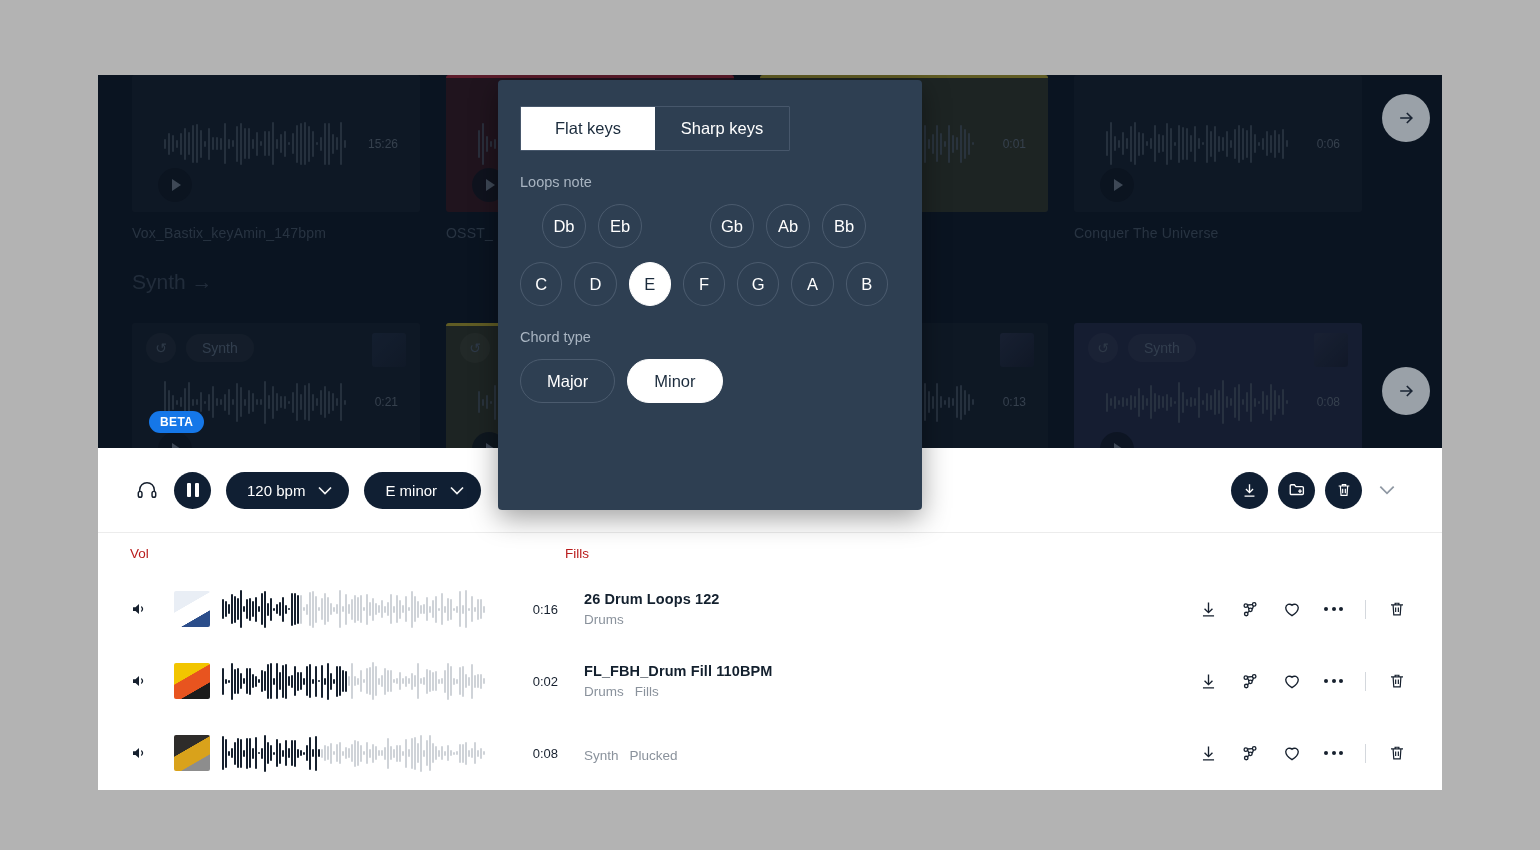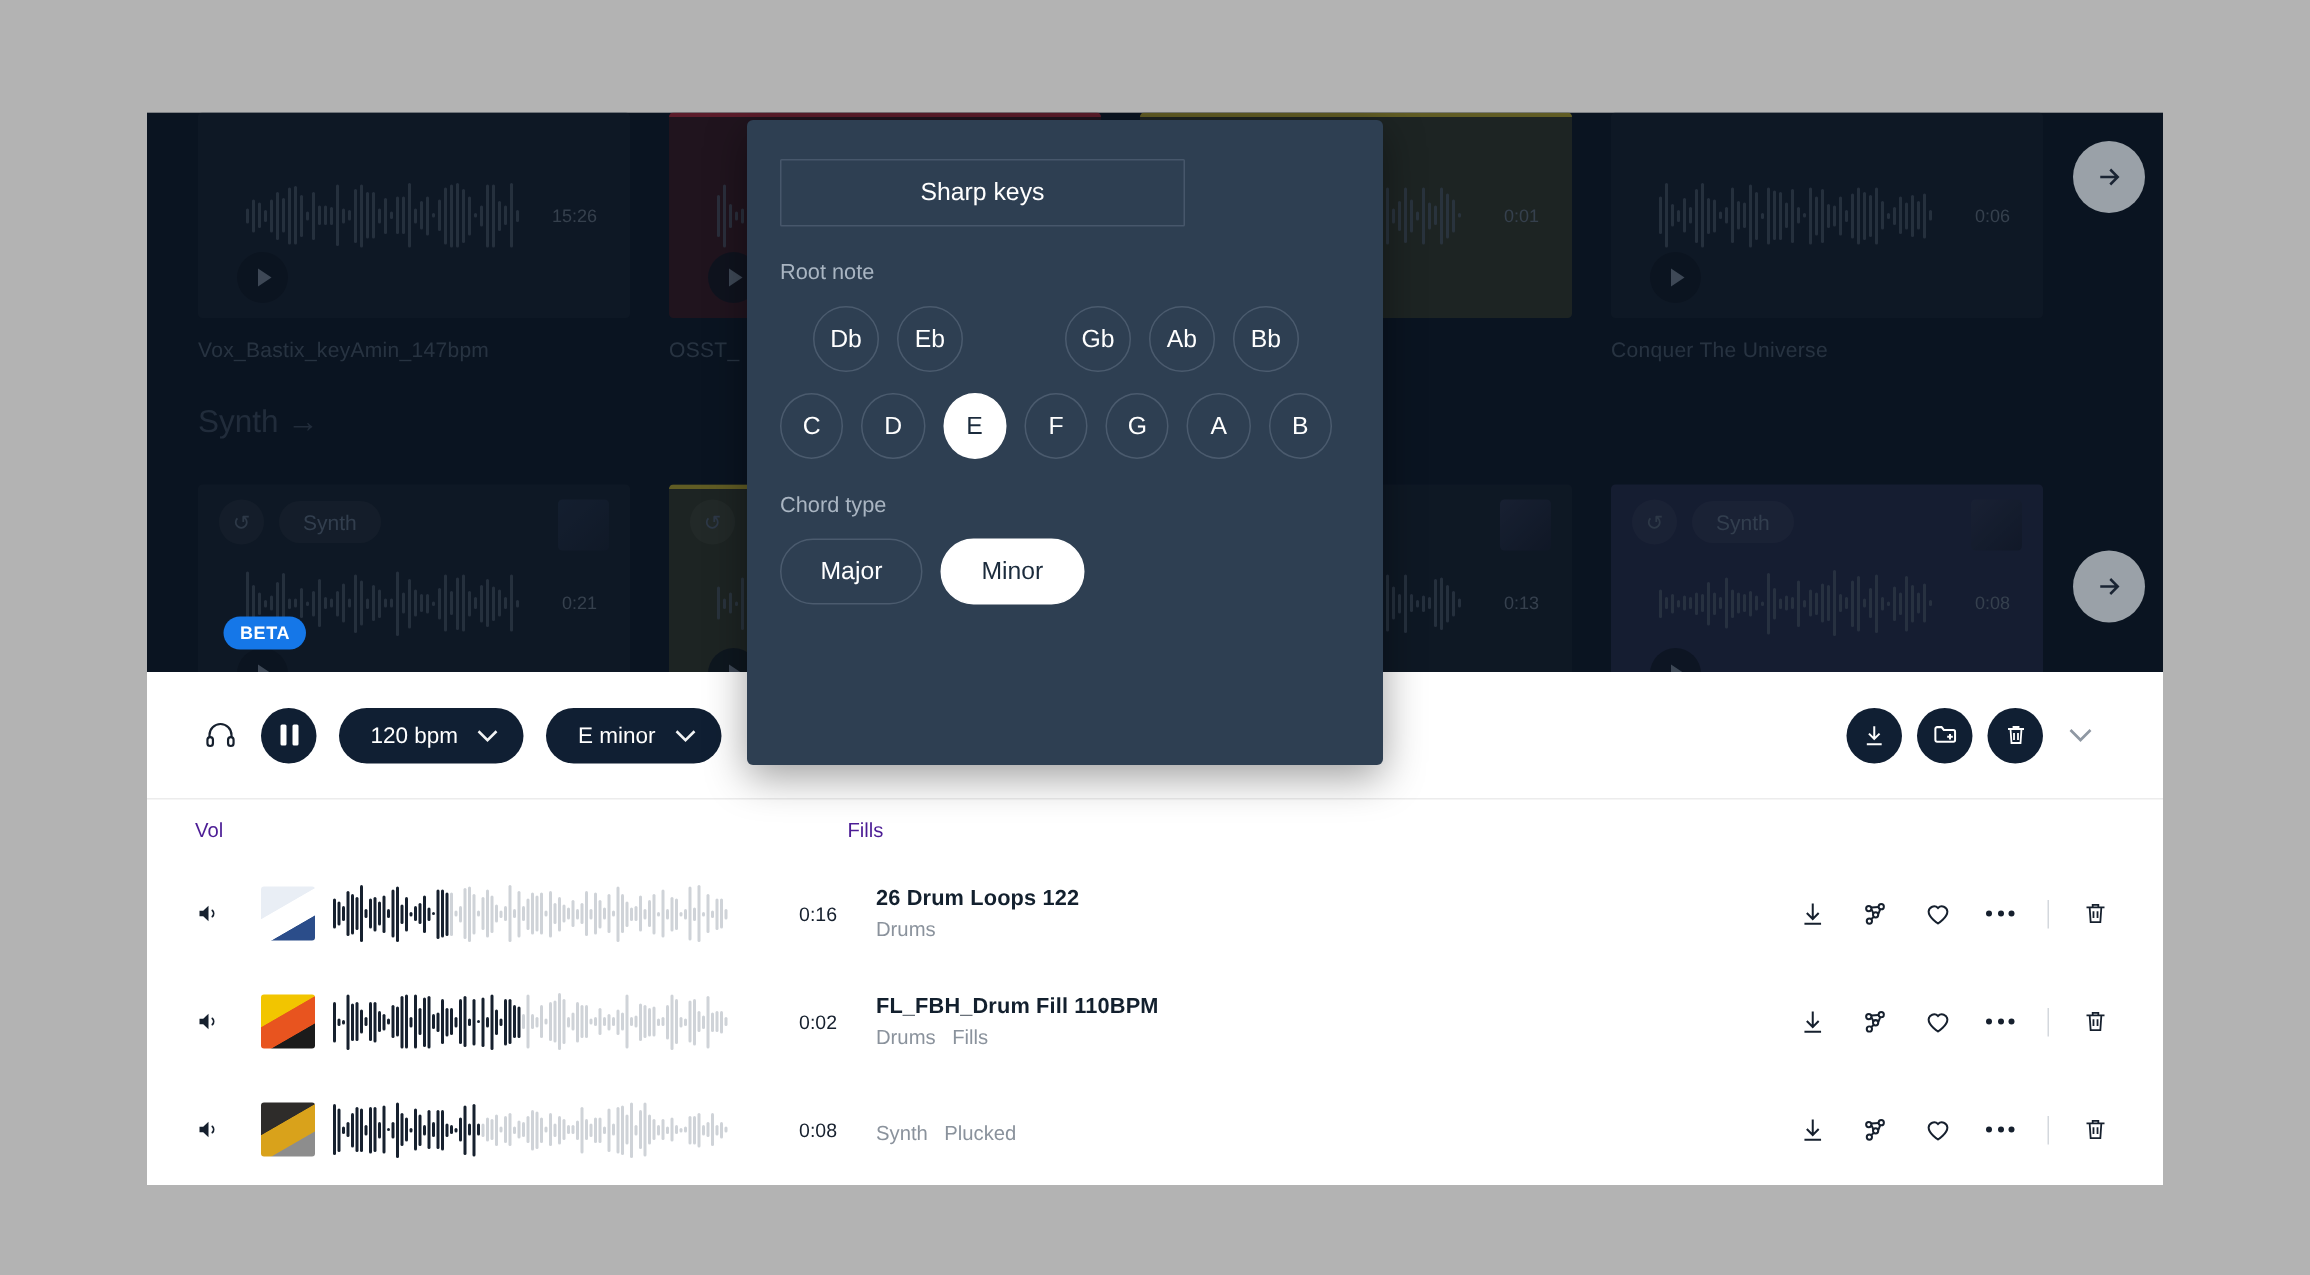--- a/index.html
+++ b/index.html
@@ -257,21 +257,21 @@
     display:flex;align-items:center;justify-content:center;
     color:#fff; cursor:pointer;
   }
   .chev-plain { width: 30px; height: 30px; display:flex;align-items:center;justify-content:center;color:#8f98a3; cursor:pointer; }
 
   
   .list-header {
     display: flex; align-items: center;
     height: 40px;
     padding: 0 36px 0 32px;
-    font-size: 13.5px; color: #4c1d95;
+    font-size: 13.5px; color: #b91c1c;
   }
   .col-vol { width: 435px; }
   .track {
     display: flex; align-items: center;
     height: 72px;
     padding: 0 36px 0 32px;
   }
   .t-vol { width: 44px; color:#16202e; display:flex; align-items:center; }
   .t-thumb {
     width: 36px; height: 36px; border-radius: 2px;
@@ -776,24 +776,25 @@
       <svg width="20" height="20" viewBox="0 0 24 24" fill="none" stroke="currentColor" stroke-width="2">
           <path d="M5 12h14M13 6l6 6-6 6"></path>
         </svg>
     </div>
   </div>
 
   <div id="key-modal">
     <div class="modal-body">
 
       <div class="seg">
+        <div class="on">Flat keys</div>
         <div>Sharp keys</div>
       </div>
 
-      <div class="group-label">Root note</div>
+      <div class="group-label">Loops note</div>
 
       <div class="note-row accidentals">
         <div class="note">Db</div>
         <div class="note">Eb</div>
         <div class="note ghost"></div>
         <div class="note">Gb</div>
         <div class="note">Ab</div>
         <div class="note">Bb</div>
       </div>
 

